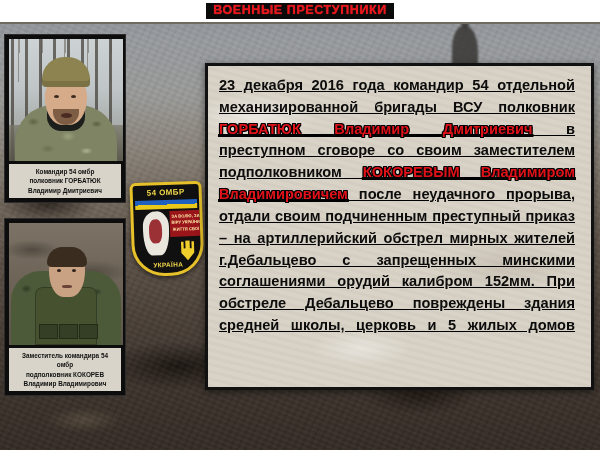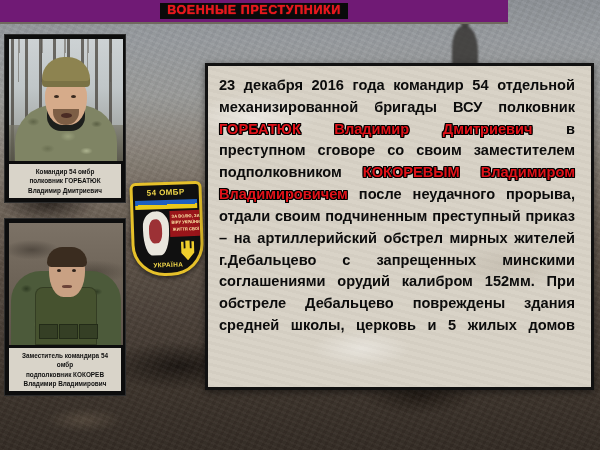--- a/index.html
+++ b/index.html
@@ -65,22 +65,22 @@
     left: 9px; top: -7px;
     width: 8px; height: 9px;
     background: rgba(52,50,48,.8);
     border-radius: 50%;
   }
 
   
   .banner {
     position: absolute;
     left: 0; top: 0;
-    width: 508px; height: 24px;
-    background: #701a75;
+    width: 600px; height: 24px;
+    background: #ffffff;
     border-bottom: 2px solid #6f6a5e;
     box-sizing: border-box;
     display: flex;
     align-items: center;
     justify-content: center;
   }
   .banner-text {
     background: #0a0a0a;
     color: #e8161c;
     font-size: 12.5px;
@@ -372,20 +372,21 @@
     box-sizing: border-box;
     border: 3px solid #111;
     background: #d8d2c6;
     background-image:
       radial-gradient(ellipse 90px 34px at 12% 16%, rgba(255,255,255,.5), transparent 70%),
       radial-gradient(ellipse 100px 36px at 78% 62%, rgba(168,158,143,.34), transparent 72%),
       radial-gradient(ellipse 70px 26px at 40% 88%, rgba(255,255,255,.38), transparent 70%),
       repeating-linear-gradient(14deg, rgba(0,0,0,.020) 0 3px, rgba(255,255,255,.020) 3px 7px);
     padding: 9px 16px 8px 11px;
     box-shadow: 0 2px 7px rgba(0,0,0,.5);
+    text-decoration: underline;
   }
   .panel-text {
     color: #0c0c0c;
     font-size: 14.6px;
     font-weight: bold;
     line-height: 1.495;
     text-align: justify;
     text-align-last: justify;
     word-spacing: 0px;
   }

